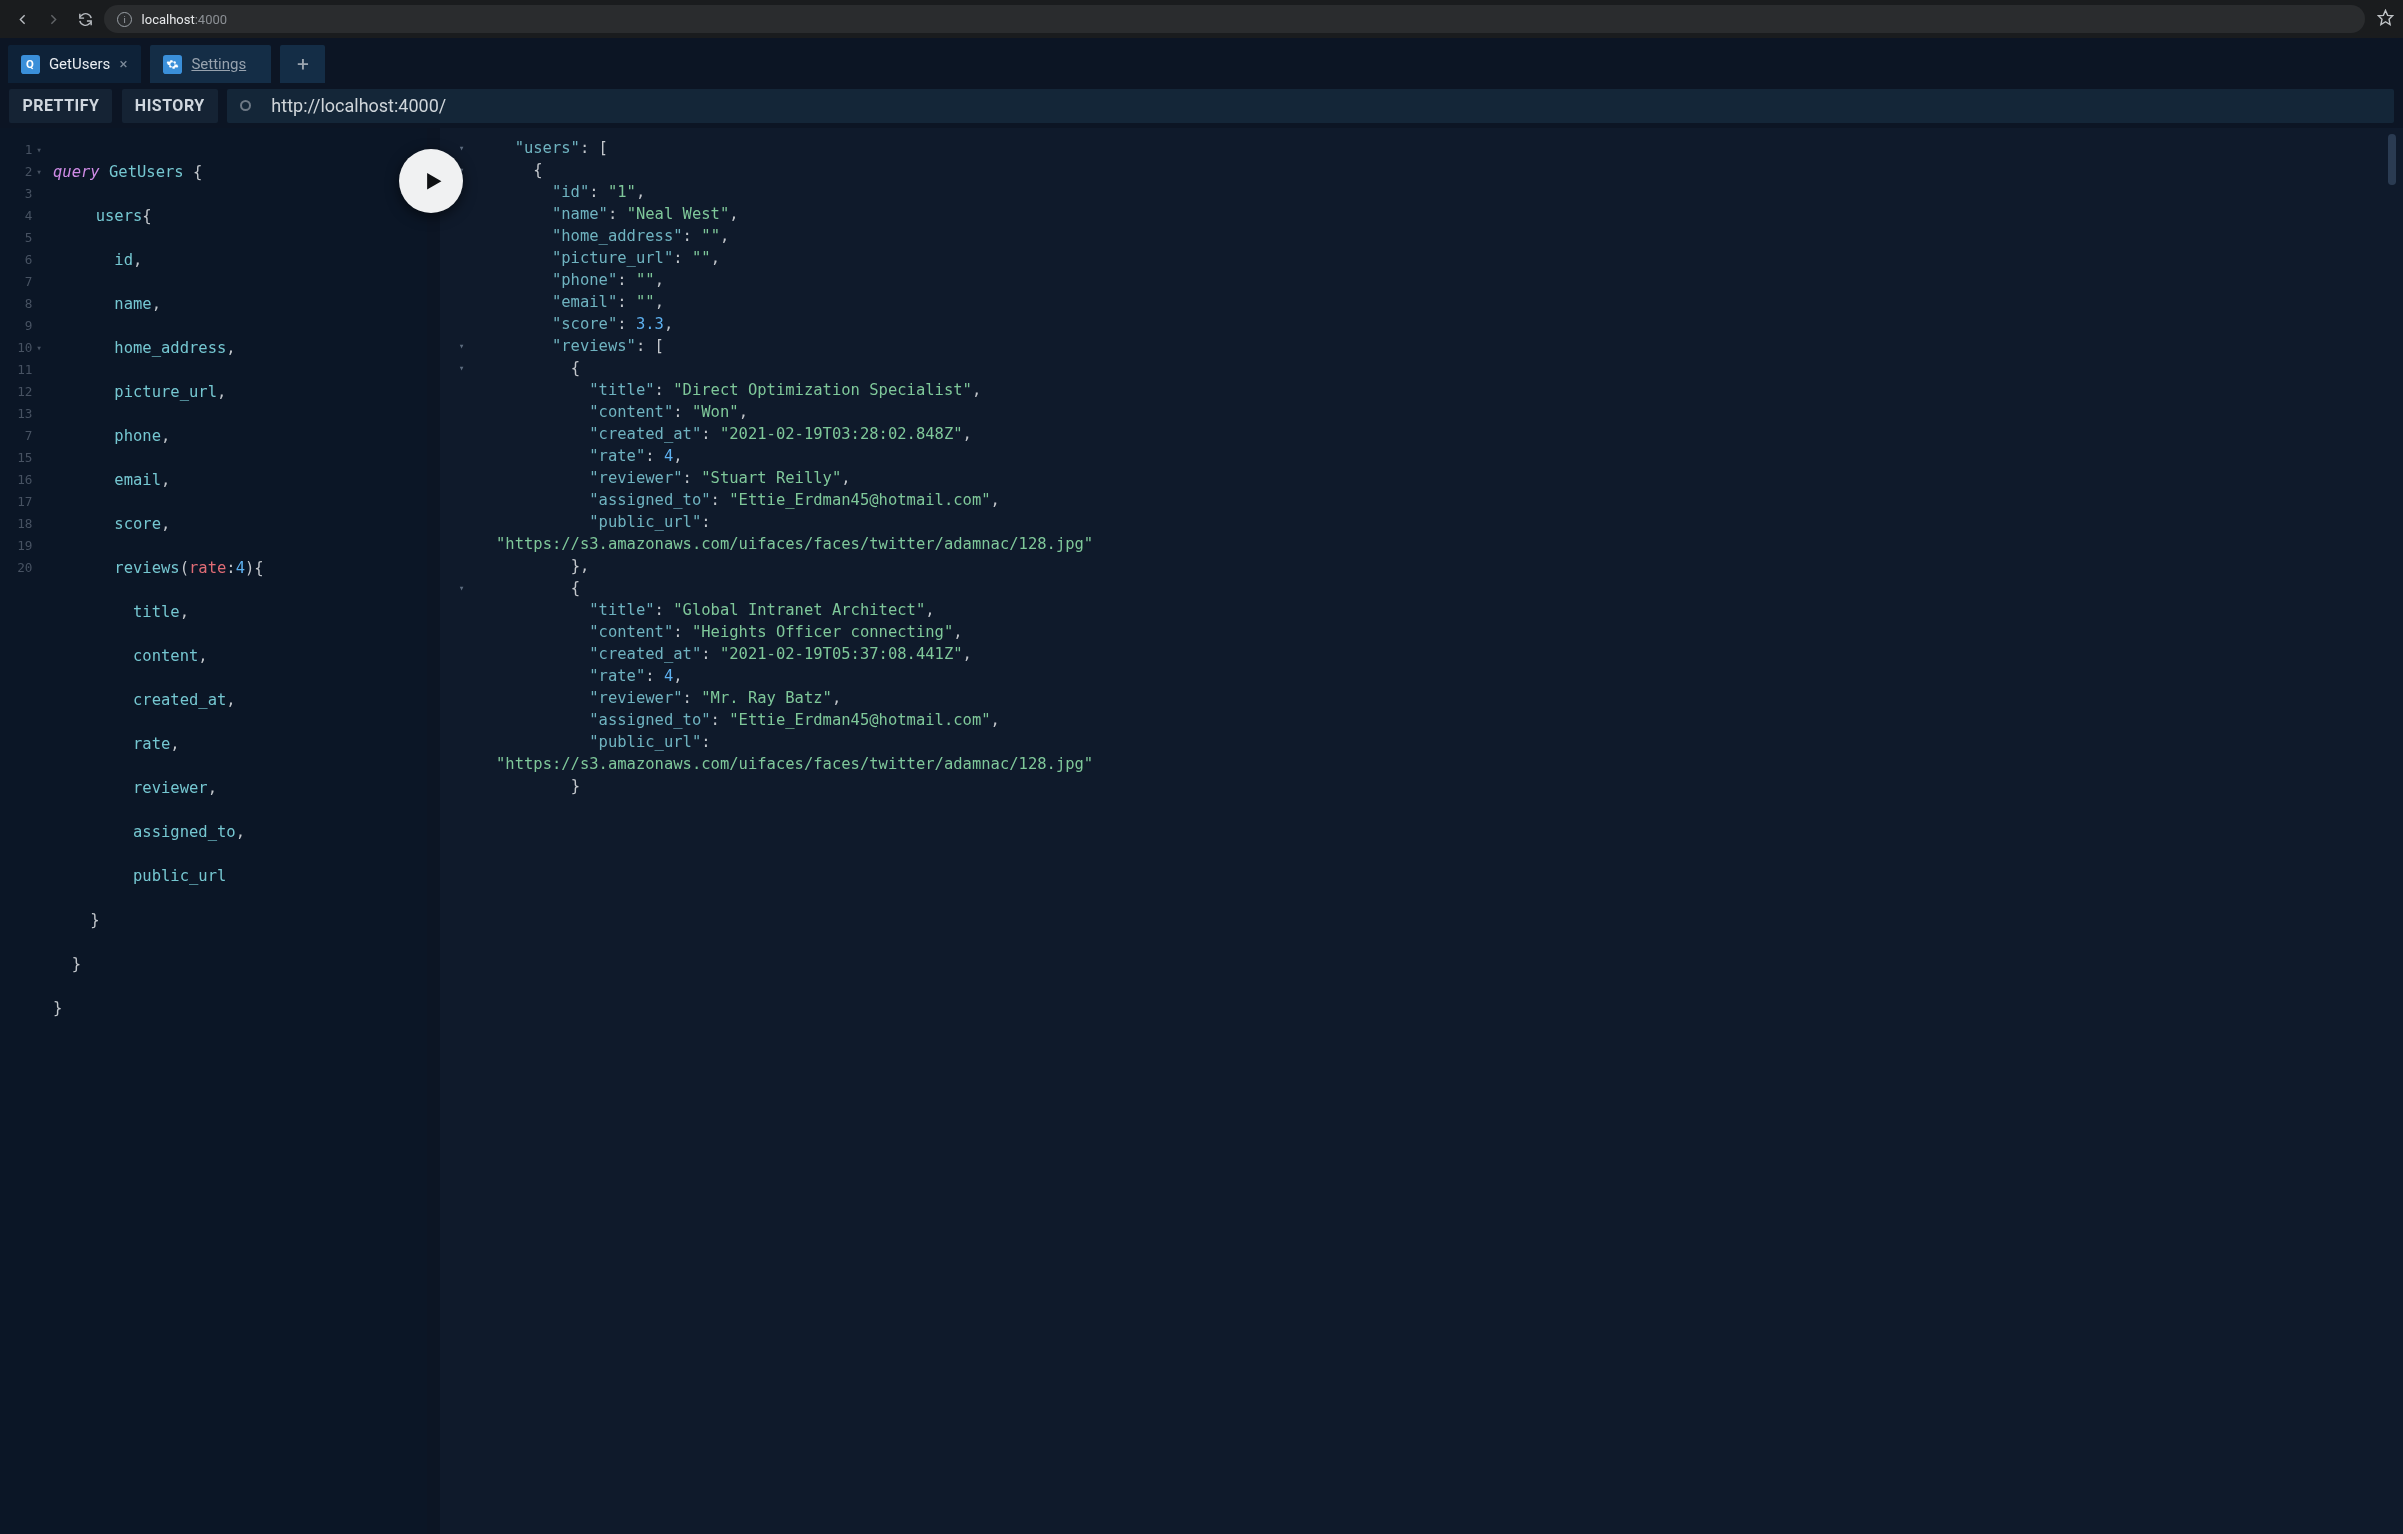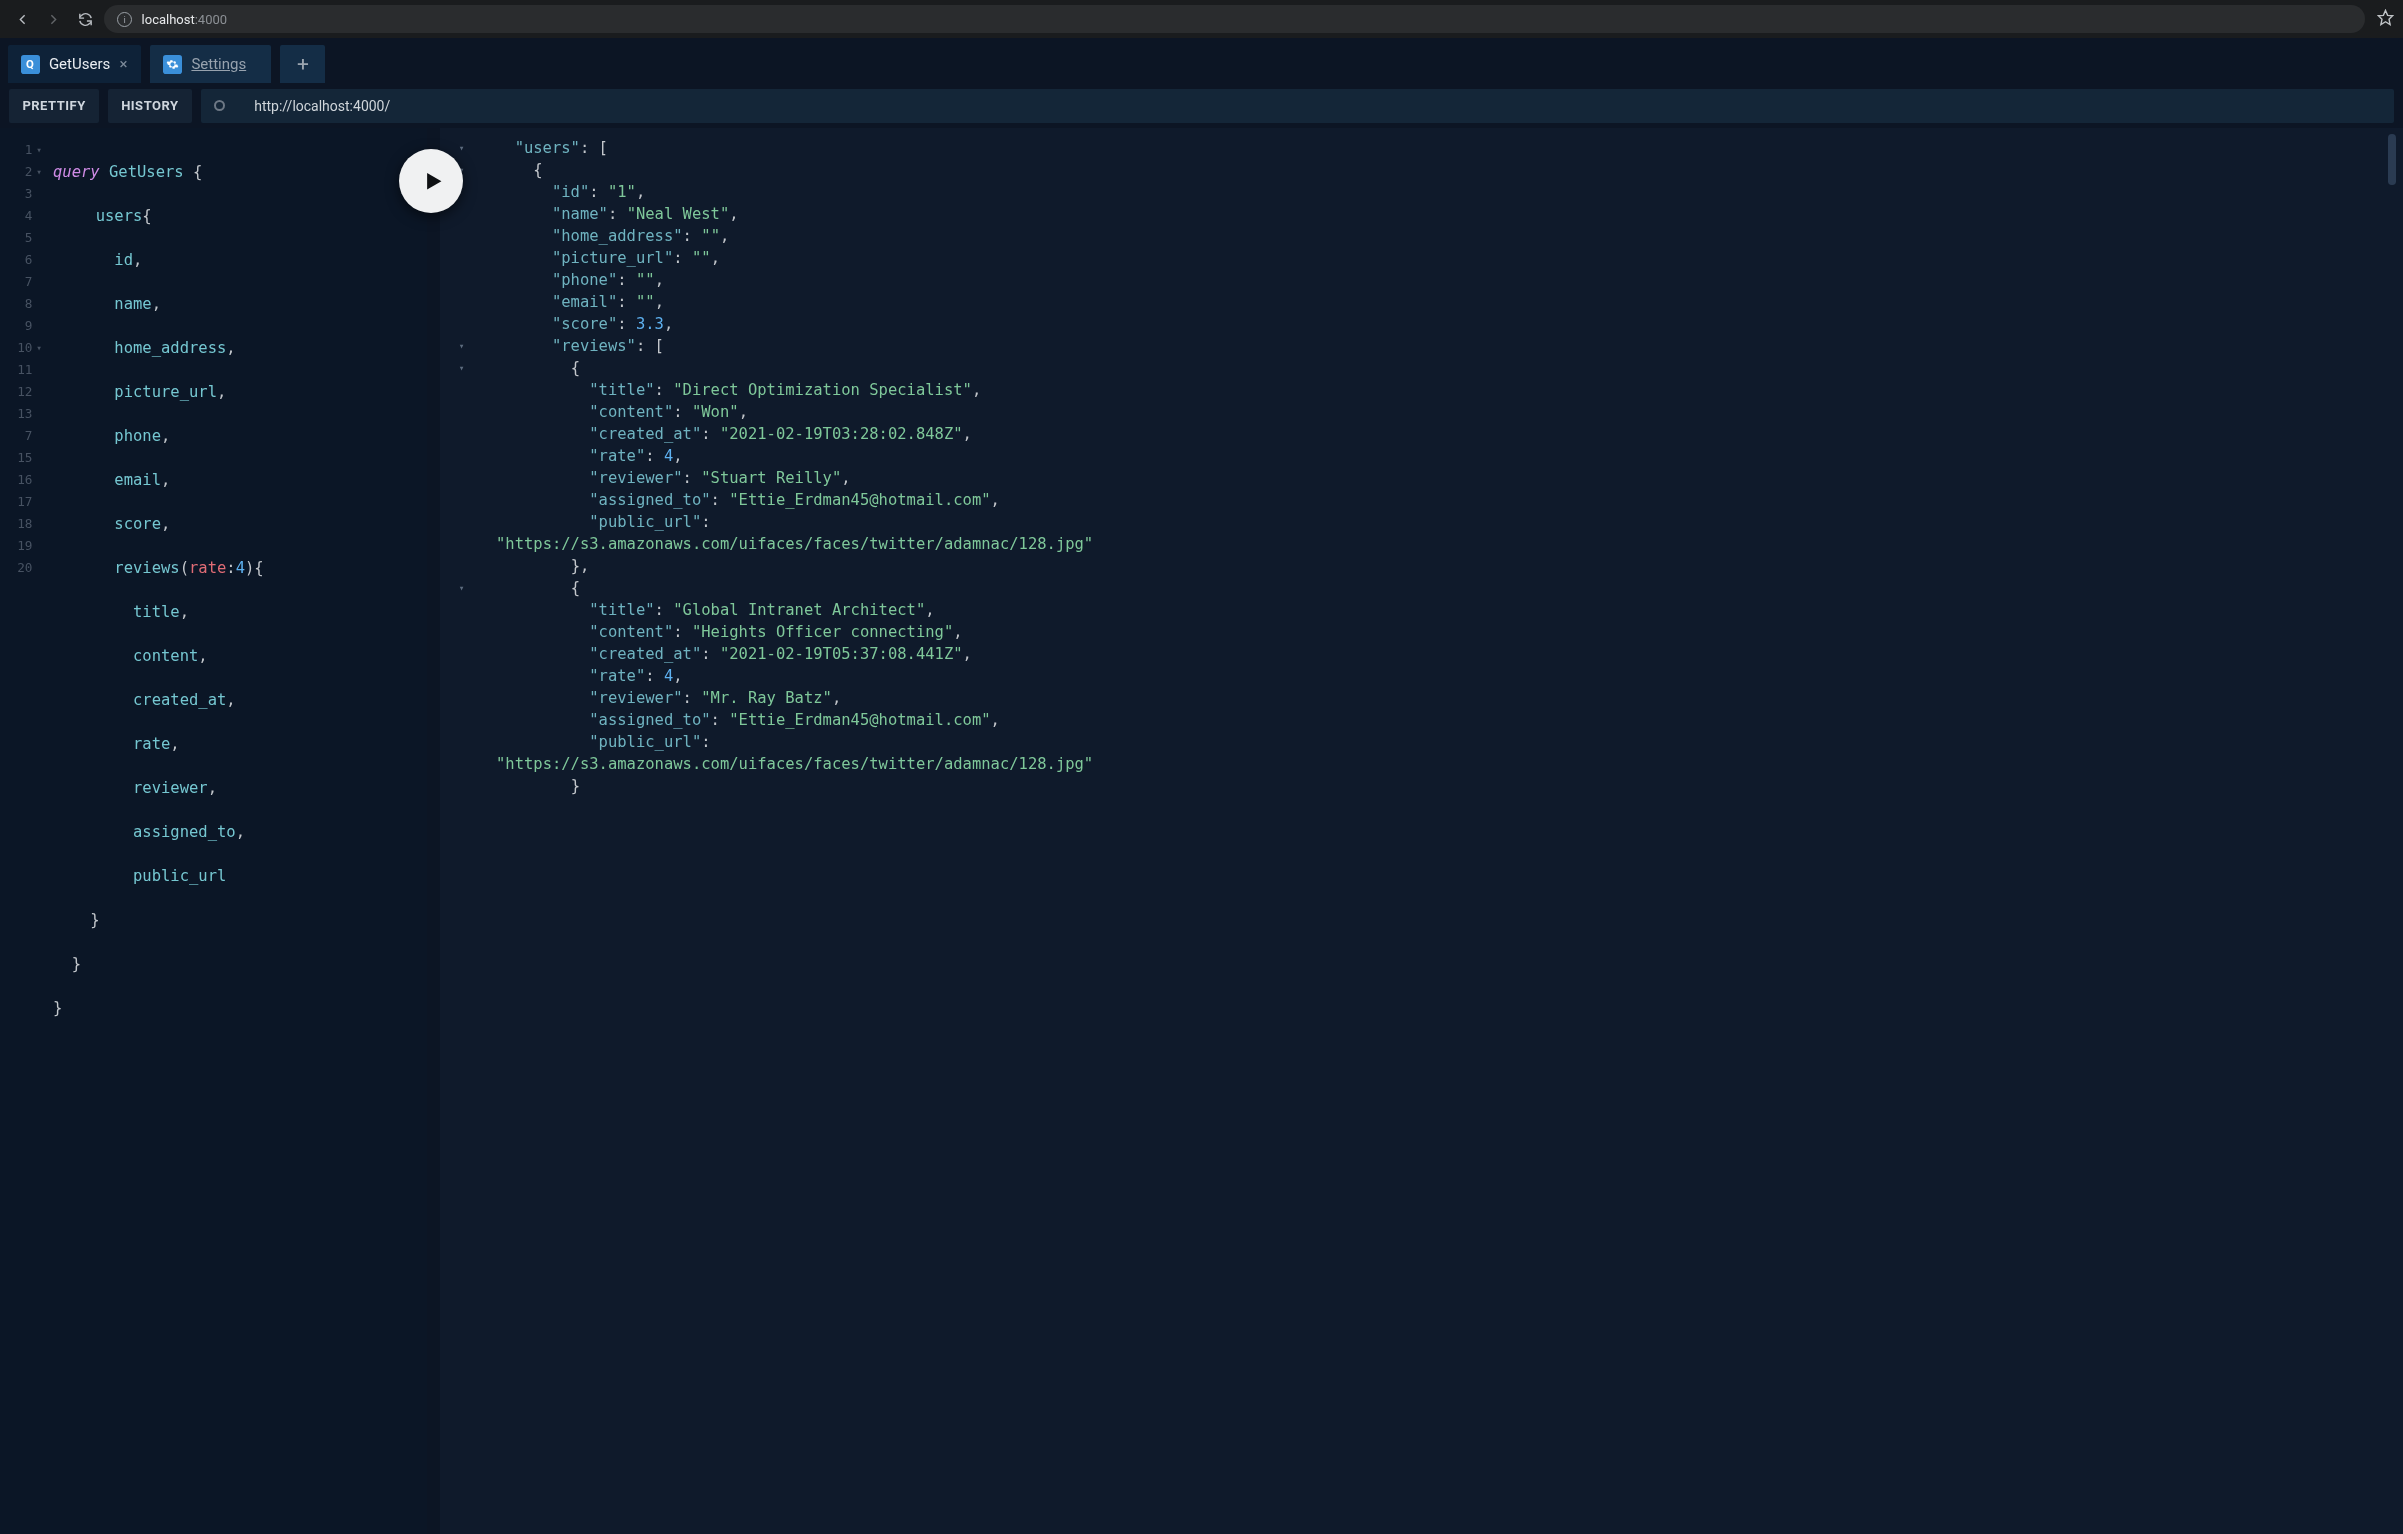--- a/index.html
+++ b/index.html
@@ -110,26 +110,26 @@
     display:flex;
     align-items:center;
     padding:5.6px 9.4px;
     gap:9.4px;
   }
   .tbtn{
     height:34px;
     padding:0 13px;
     background:var(--btn);
     display:flex;align-items:center;justify-content:center;
-    font-size:13px;font-weight:700;letter-spacing:0.5px;color:var(--btn-text);
+    font-size:16px;font-weight:700;letter-spacing:0.5px;color:var(--btn-text);
     border-radius:1.9px;
   }
   .endpoint{
     flex:1;height:34px;background:var(--url-bg);border-radius:1.9px;
-    display:flex;align-items:center;padding:0 13px;gap:29px;color:#cfd5da;font-size:14px;
+    display:flex;align-items:center;padding:0 13px;gap:20px;color:#cfd5da;font-size:18px;
   }
   .dot{width:11.3px;height:11.3px;border-radius:50%;border:2.8px solid #6d7885;}
 
   
   .work{
     display:flex;
     height:calc(100% - 38px - 45px - 45px);
     position:relative;
   }
   .pane{

